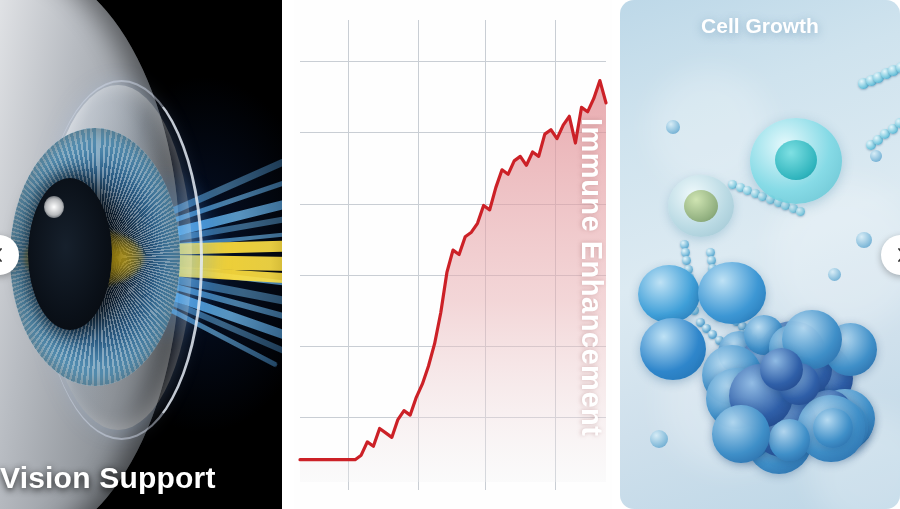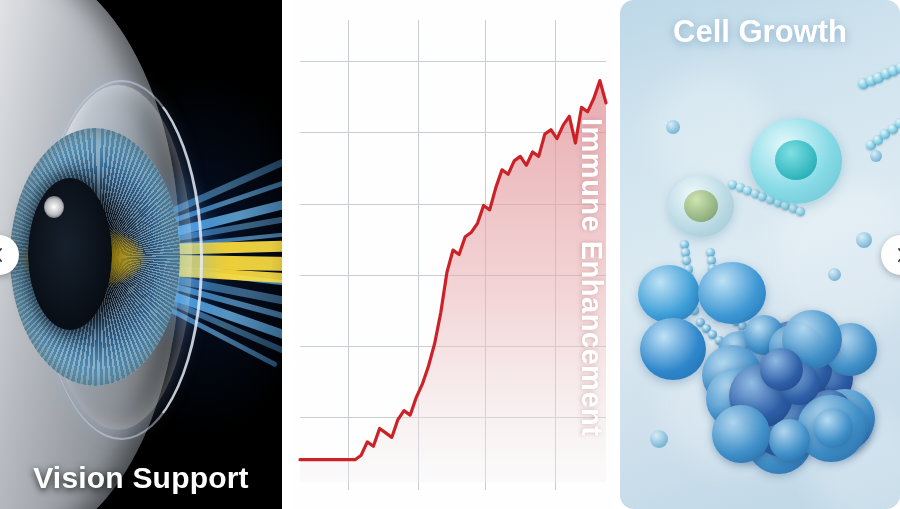--- a/index.html
+++ b/index.html
@@ -71,21 +71,21 @@
   .beams{position:absolute;left:120px;top:0;width:190px;height:509px;}
   .beam{position:absolute;left:0;transform-origin:0 50%;border-radius:3px;filter:blur(.6px);}
   .beam.blue{background:linear-gradient(90deg,rgba(40,140,255,.0) 0%,rgba(60,170,255,.95) 18%,rgba(120,200,255,.85) 60%,rgba(90,180,255,.55) 100%);}
   .beam.yellow{background:linear-gradient(90deg,rgba(255,220,60,.0) 0%,rgba(255,215,40,.98) 16%,rgba(255,225,70,.9) 70%,rgba(240,200,30,.6) 100%);}
   .glow-core{
     position:absolute;left:112px;top:170px;width:110px;height:170px;border-radius:50%;
     background:radial-gradient(ellipse,rgba(120,200,255,.55) 0%, rgba(60,150,255,.18) 50%, rgba(0,0,0,0) 75%);
     filter:blur(7px);
   }
   .vision-caption{
-    position:absolute;left:0;right:0;bottom:14px;text-align:center;
+    position:absolute;left:0;right:0;bottom:14px;text-align:left;
     color:#fff;font-size:30px;font-weight:bold;letter-spacing:.2px;
     text-shadow:0 2px 7px rgba(0,0,0,.85);
   }
 
   
   .panel-chart{
     position:absolute;left:294px;top:0;width:318px;height:509px;
     background:#fefefe;overflow:hidden;
   }
   .chart-plot{position:absolute;left:0;top:0;width:318px;height:509px;}
@@ -101,21 +101,21 @@
   }
 
   
   .panel-cell{
     position:absolute;left:620px;top:0;width:280px;height:509px;
     overflow:hidden;border-radius:14px 14px 14px 14px;
     background:linear-gradient(160deg,#bdd8e8 0%,#cfe3ee 22%,#dceaf2 48%,#cfe0ec 72%,#bcd6e6 100%);
   }
   .cell-caption{
     position:absolute;left:0;right:0;top:14px;text-align:center;
-    color:#ffffff;font-size:31px;font-weight:bold;
+    color:#ffffff;font-size:21px;font-weight:bold;
     text-shadow:0 2px 8px rgba(120,160,190,.75);
   }
 
   
   .nav-btn{
     position:absolute;top:50%;transform:translateY(-50%);
     width:40px;height:40px;border-radius:50%;background:#ffffff;
     box-shadow:0 2px 7px rgba(0,0,0,.28);
     display:flex;align-items:center;justify-content:center;
     cursor:pointer;border:none;padding:0;

